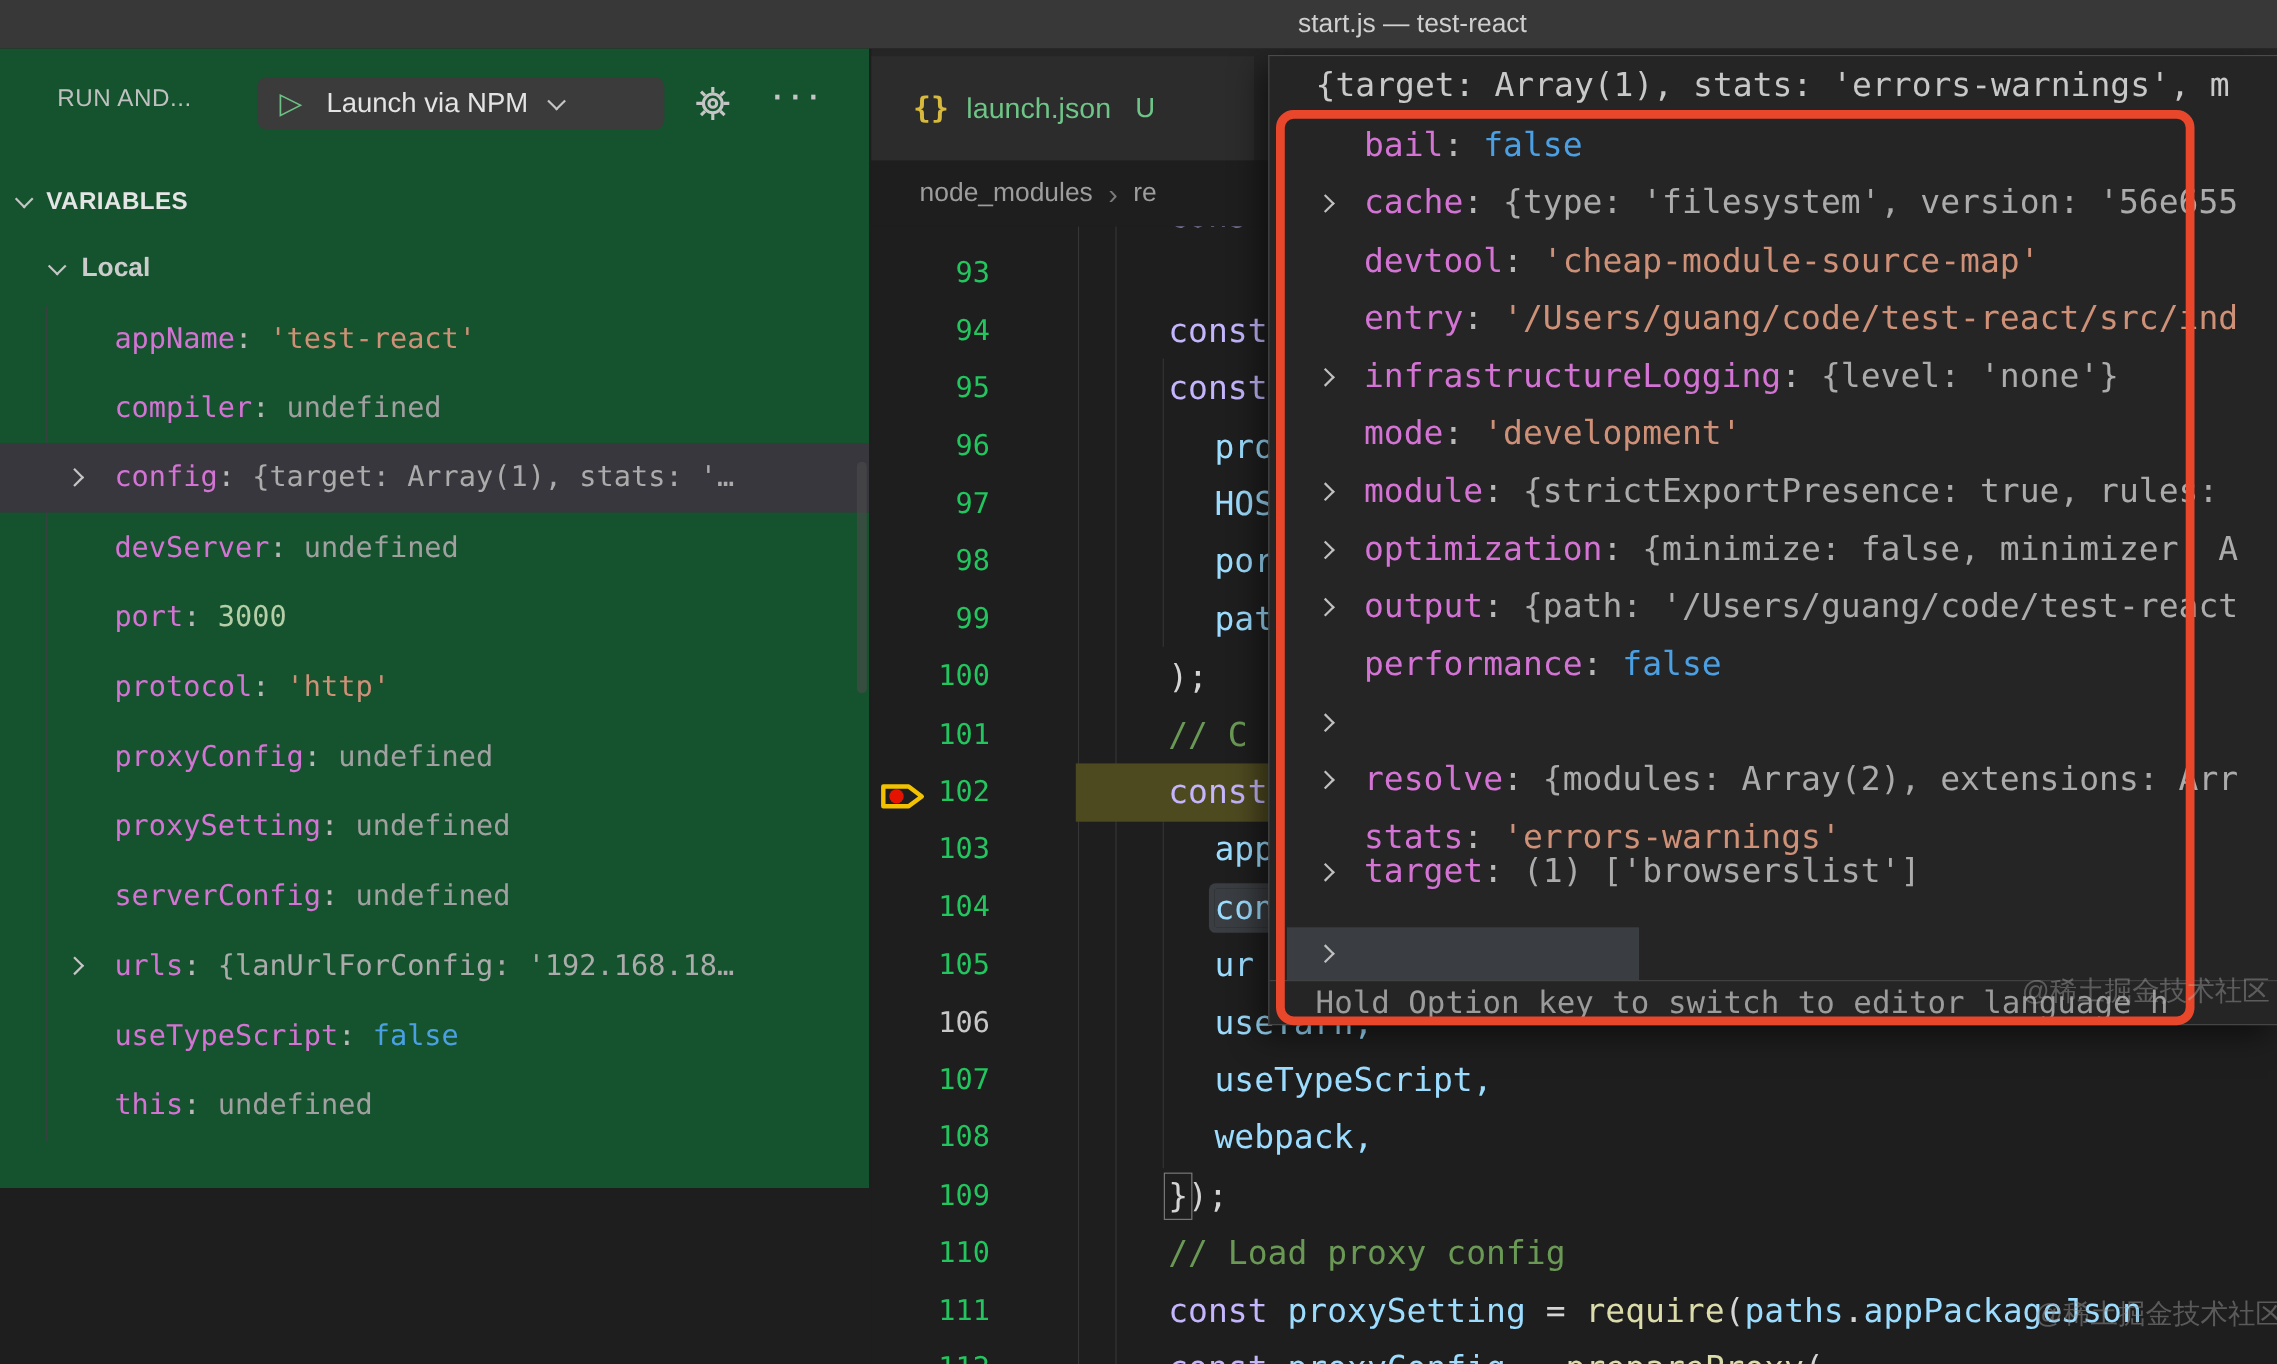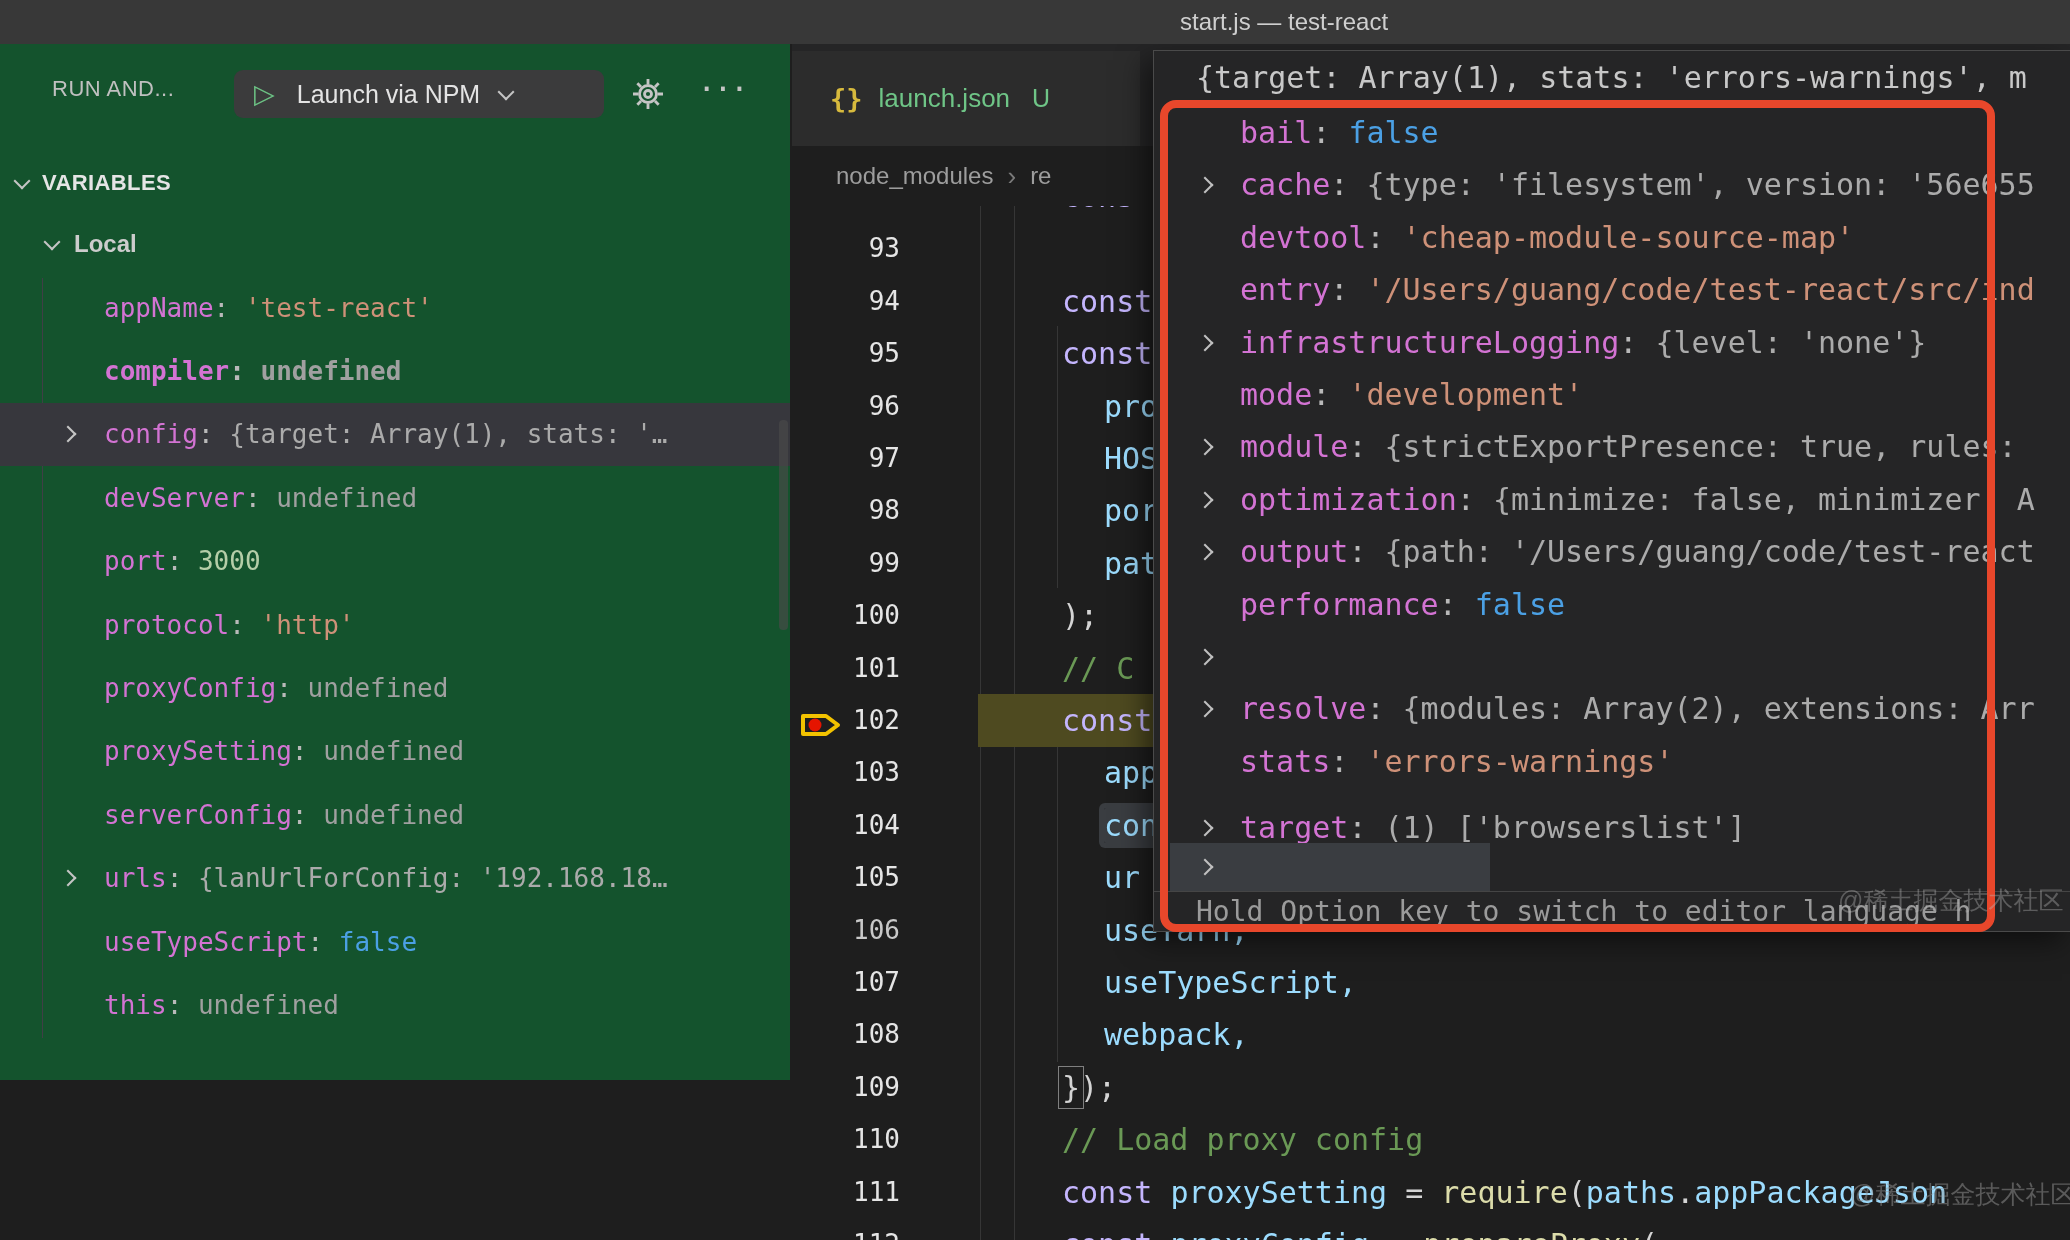--- a/index.html
+++ b/index.html
@@ -71,21 +71,21 @@
   .tab .tbadge { margin-left:22px; font-size:25px; color:#6FC587; }
   .breadcrumbs { position:absolute; left:0; top:102px; width:1278px; height:60px; background:#1E1E1E; z-index:3;
                  display:flex; align-items:center; font-size:24px; color:#9D9D9D; }
   .breadcrumbs .root { margin-left:44px; cursor:pointer; }
   .breadcrumbs .sep { margin:0 14px; color:#7A7A7A; font-size:26px; }
   .breadcrumbs .leaf { cursor:pointer; }
 
   #code { position:absolute; left:0; top:0; width:1278px; height:1196px; z-index:1; }
   .code-line { position:absolute; left:0; width:1278px; height:53px; font-size:30px; line-height:53px; white-space:nowrap; }
   .code-line .linebg { position:absolute; left:186px; right:0; top:0; bottom:0; background:#4E4A20; }
-  .code-line .lnum { position:absolute; left:0; top:0; width:108px; text-align:right; font-size:26px; color:#e5e5e5; }
+  .code-line .lnum { position:absolute; left:0; top:0; width:108px; text-align:right; font-size:26px; color:#22c55e; }
   .code-line.activeln .lnum { color:#C8C8C8; }
   .code-line .codetxt { position:absolute; top:0; }
   .code-line.word-hl .codetxt .tk:first-child { background:#3A3D41; box-shadow:0 0 0 5px #3A3D41; border-radius:2px; }
   .tk.bracket { outline:1px solid #7F7F7F; outline-offset:3px; }
   .iguide { position:absolute; width:1px; background:#363636; }
   .bp-glyph { position:absolute; left:6px; top:10px; }
 
   
   .popup { position:absolute; left:1153px; top:50px; width:917px; height:882px; background:#252526;
            border:1px solid #4A4A4A; border-right:none; box-shadow:-8px 10px 26px rgba(0,0,0,.5);
@@ -144,21 +144,21 @@
     <div class="scope-local">
       <span class="chev down"></span>
       <span class="txt">Local</span>
     </div>
 
     <div class="indent-guide-side"></div>
     <div id="locals">
         <div class="var-row mono" style="top: 0px;">
           <span class="content"><span class="nm">appName</span><span class="cl">: </span><span class="tk-string">'test-react'</span></span>
         </div>
-        <div class="var-row mono" style="top: 63.4px; font-weight: bold;">
+        <div class="var-row mono" style="top: 63.4px;">
           <span class="content"><span class="nm">compiler</span><span class="cl">: </span><span class="tk-undefined">undefined</span></span>
         </div>
         <div class="var-row mono selected" style="top: 126.8px;">
           <span class="chev right vchev"></span>
           <span class="content"><span class="nm">config</span><span class="cl">: </span><span class="tk-preview">{target: Array(1), stats: '…</span></span>
         </div>
         <div class="var-row mono" style="top: 190.2px;">
           <span class="content"><span class="nm">devServer</span><span class="cl">: </span><span class="tk-undefined">undefined</span></span>
         </div>
         <div class="var-row mono" style="top: 253.6px;">
@@ -345,21 +345,21 @@
         <div class="prow" style="top: 524px;">
           <span class="chev right pchev"></span>
         </div>
         <div class="prow" style="top: 576.4px;">
           <span class="chev right pchev"></span>
           <span class="ptxt"><span class="nm">resolve</span><span class="cl">: </span><span class="tk-preview">{modules: Array(2), extensions: Arr</span></span>
         </div>
         <div class="prow" style="top: 628.8px;">
           <span class="ptxt"><span class="nm">stats</span><span class="cl">: </span><span class="tk-string">'errors-warnings'</span></span>
         </div>
-        <div class="prow" style="top: 695px;">
+        <div class="prow" style="top: 660px;">
           <span class="chev right pchev"></span>
           <span class="ptxt"><span class="nm">target</span><span class="cl">: </span><span class="tk-preview">(1) ['browserslist']</span></span>
         </div>
         <div class="prow" style="top: 733.6px;">
           <div class="hoverbg"></div>
           <span class="chev right pchev"></span>
         </div>
       </div>
     <div class="popup-hint">
       <span>Hold Option key to switch to editor language h</span>

